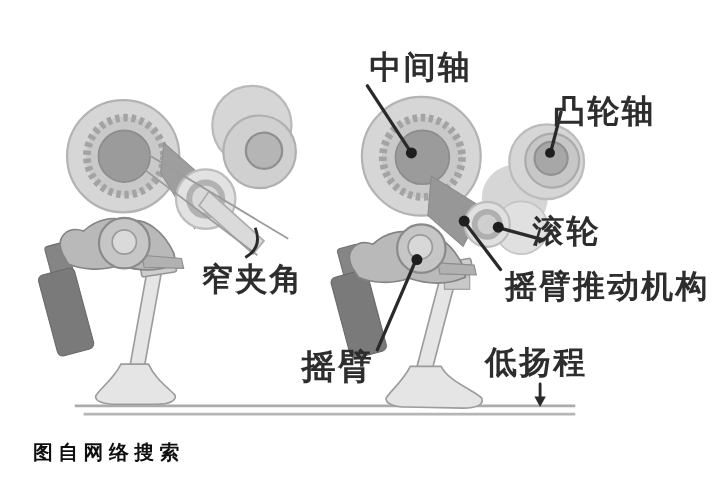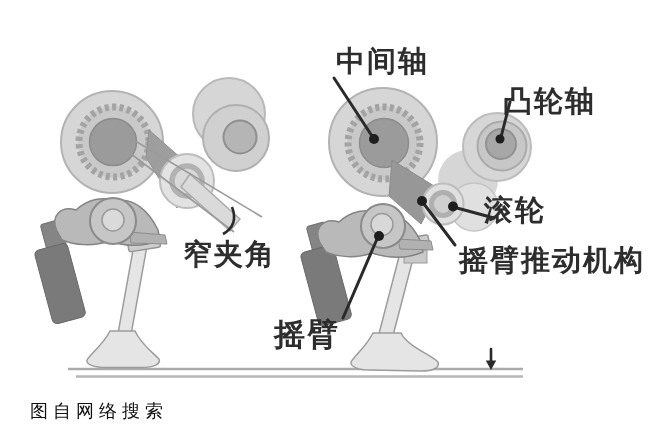--- a/index.html
+++ b/index.html
@@ -2,21 +2,21 @@
 <html style="--bg: #ffffff; --ink: #2d2d2d; --caption_ink: #0f0f0f; --leader: #2a2a2a; --metal_light: #d6d6d6; --metal_lighter: #e2e2e2; --metal_mid: #b9b9b9; --metal_dark: #9b9b9b; --metal_deep: #7a7a7a; --valve_fill: #e5e5e5; --ground: #ababab;"><head>
 <meta charset="utf-8">
 <style>
   html,body{margin:0;padding:0;background:#fff;}
   .stage{position:relative;width:650px;height:434px;background:var(--bg,#fff);overflow:hidden;
          font-family:"DejaVu Sans",sans-serif;}
   .stage svg{position:absolute;left:0;top:0;}
   .lbl{position:absolute;font-weight:700;font-size:29px;line-height:1.05;color:var(--ink,#2d2d2d);
        letter-spacing:2px;white-space:nowrap;font-family:"DejaVu Sans",sans-serif;}
   .lbl-big{font-size:31px;}
-  .caption{position:absolute;font-weight:400;font-size:18px;color:var(--caption_ink,#111);
+  .caption{position:absolute;font-weight:700;font-size:18px;color:var(--caption_ink,#111);
            letter-spacing:5px;white-space:nowrap;font-family:"DejaVu Sans",sans-serif;}
 </style>
 </head>
 <body>
 
 <div class="stage">
 
   <svg width="650" height="434" viewBox="0 0 650 434">
 
     <line x1="68" y1="369" x2="523" y2="369" stroke="var(--ground)" stroke-width="2.6"></line>
@@ -118,15 +118,16 @@
     </g>
     <polygon points="485.8,360.5 496.2,360.5 491,370" style="fill:var(--leader)"></polygon>
   </svg>
 
   <div class="lbl" style="left:336px;top:46px;">中间轴</div>
   <div class="lbl" style="left:503px;top:86px;">凸轮轴</div>
   <div class="lbl" style="left:484px;top:195px;">滚轮</div>
   <div class="lbl" style="left:435px;top:245px;margin-left:24px;">摇臂推动机构</div>
   <div class="lbl lbl-big" style="left:274px;top:318px;">摇臂</div>
   <div class="lbl" style="left:183px;top:239px;">窄夹角</div>
+  <div class="lbl" style="left:441px;top:314px;">低扬程</div>
 
   <div class="caption" style="left:30px;top:399px;">图自网络搜索</div>
 </div>
 
 </body></html>

